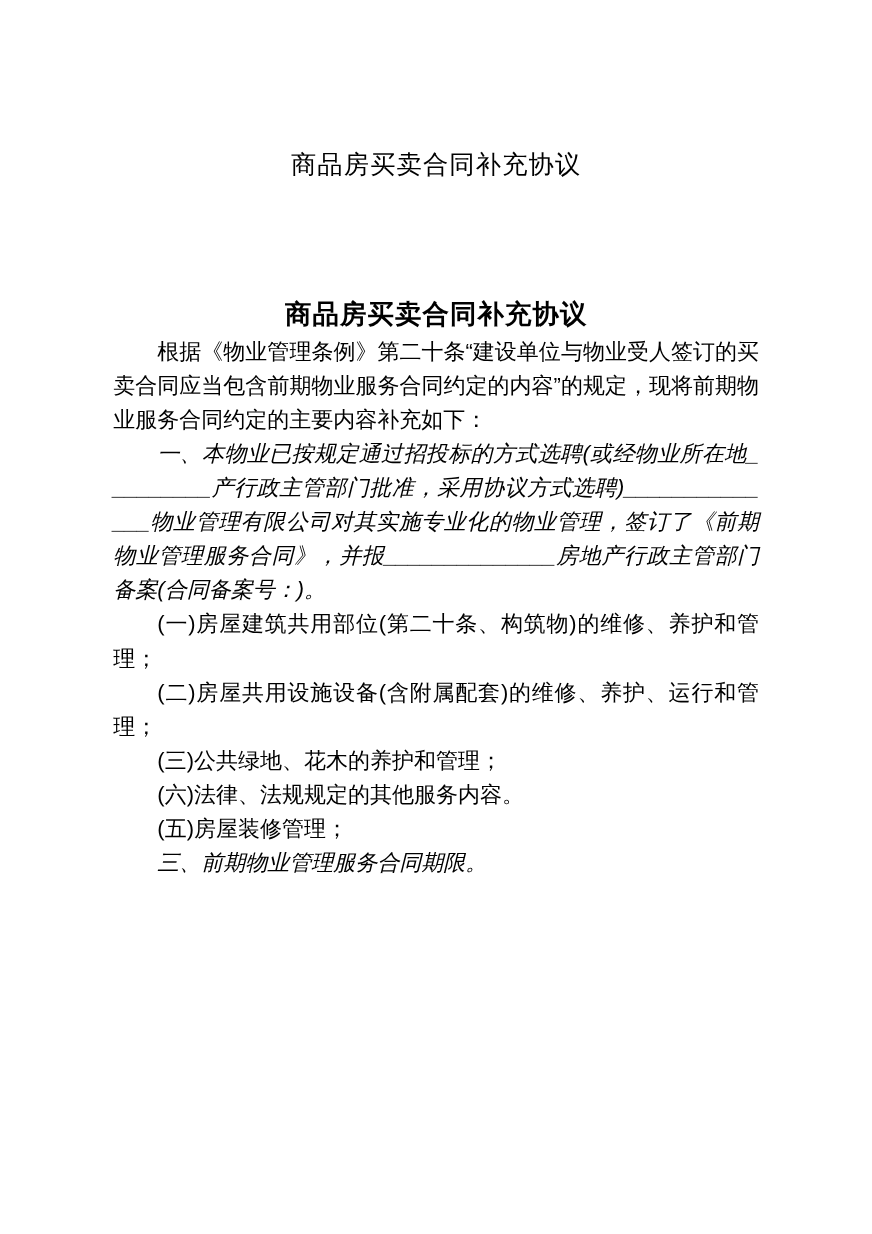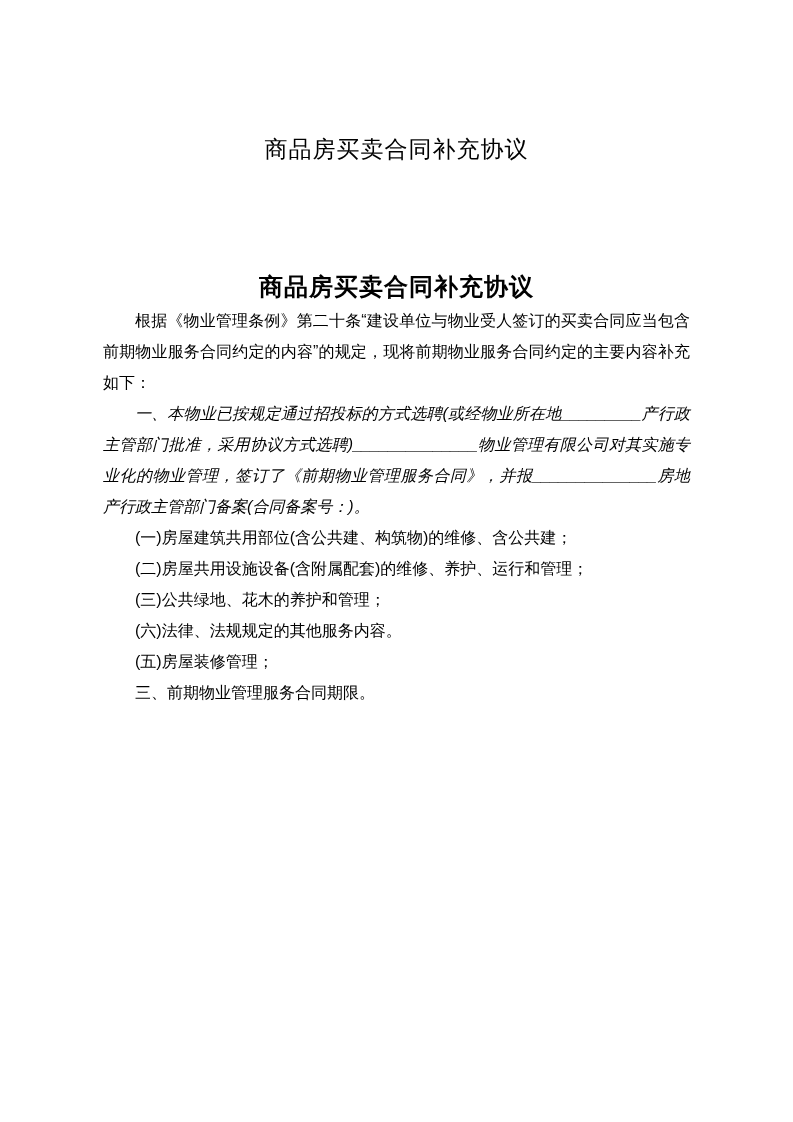--- a/index.html
+++ b/index.html
@@ -35,31 +35,31 @@
   .doc-main-title {
     margin-top: 104px;
     text-align: center;
     font-size: 24px;
     font-weight: bold;
     line-height: 36px;
     letter-spacing: 1px;
   }
   p.body-para {
     margin: 0;
-    font-size: 16px;
+    font-size: 20px;
     line-height: 31px;
     text-align: justify;
     text-indent: 2em;
     word-break: break-all;
   }
   .intro      { margin-top: 33px; }
   .clause-1   { margin-top: 14px; font-style: italic; }
   .clause-2   { margin-top: 13px; }
   .svc-item   { margin-top: 21px; }
-  .clause-3   { margin-top: 21px; }
+  .clause-3   { margin-top: 21px; font-style: italic; }
   .page-number {
     position: absolute;
     left: 0;
     right: 0;
     top: 1050px;
     text-align: center;
     font-size: 15px;
     line-height: 22px;
   }
 </style>
@@ -71,21 +71,21 @@
 
     <div class="doc-title-header">商品房买卖合同补充协议</div>
 
     <div class="doc-main-title">商品房买卖合同补充协议</div>
 
     <p class="body-para intro">根据《物业管理条例》第二十条“建设单位与物业受人签订的买卖合同应当包含前期物业服务合同约定的内容”的规定，现将前期物业服务合同约定的主要内容补充如下：</p>
 
     <p class="body-para clause-1">一、本物业已按规定通过招投标的方式选聘(或经物业所在地_________产行政主管部门批准，采用协议方式选聘)______________物业管理有限公司对其实施专业化的物业管理，签订了《前期物业管理服务合同》，并报______________房地产行政主管部门备案(合同备案号：)。</p>
 
 
-    <p class="body-para svc-item">(一)房屋建筑共用部位(含公共建、构筑物)的维修、含公共建；</p>
+    <p class="body-para svc-item">(一)房屋建筑共用部位(第二十条、构筑物)的维修、养护和管理；</p>
 
     <p class="body-para svc-item">(二)房屋共用设施设备(含附属配套)的维修、养护、运行和管理；</p>
 
     <p class="body-para svc-item">(三)公共绿地、花木的养护和管理；</p>
 
 
     <p class="body-para svc-item">(六)法律、法规规定的其他服务内容。</p>
 
     <p class="body-para svc-item">(五)房屋装修管理；</p>
 

